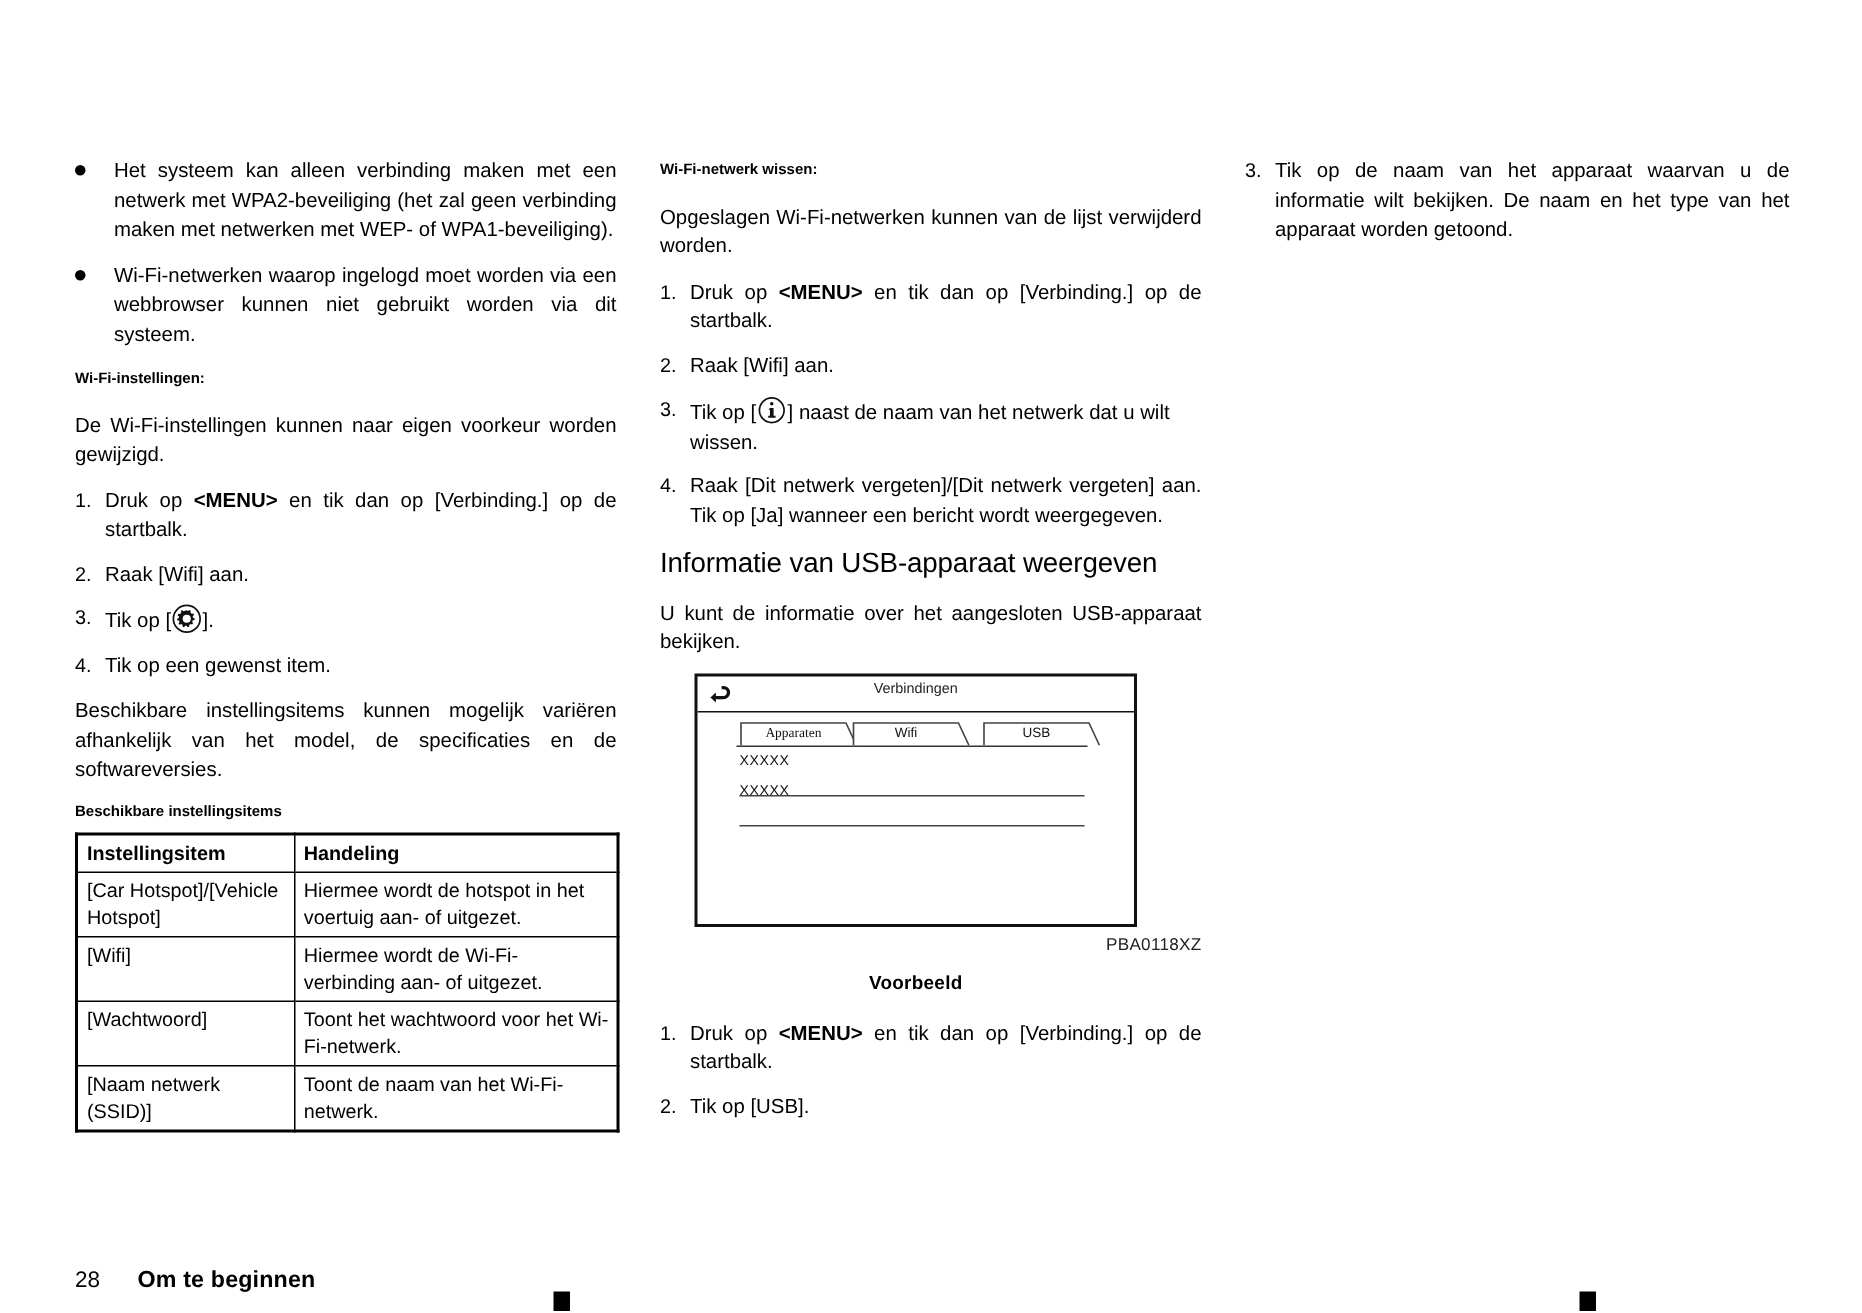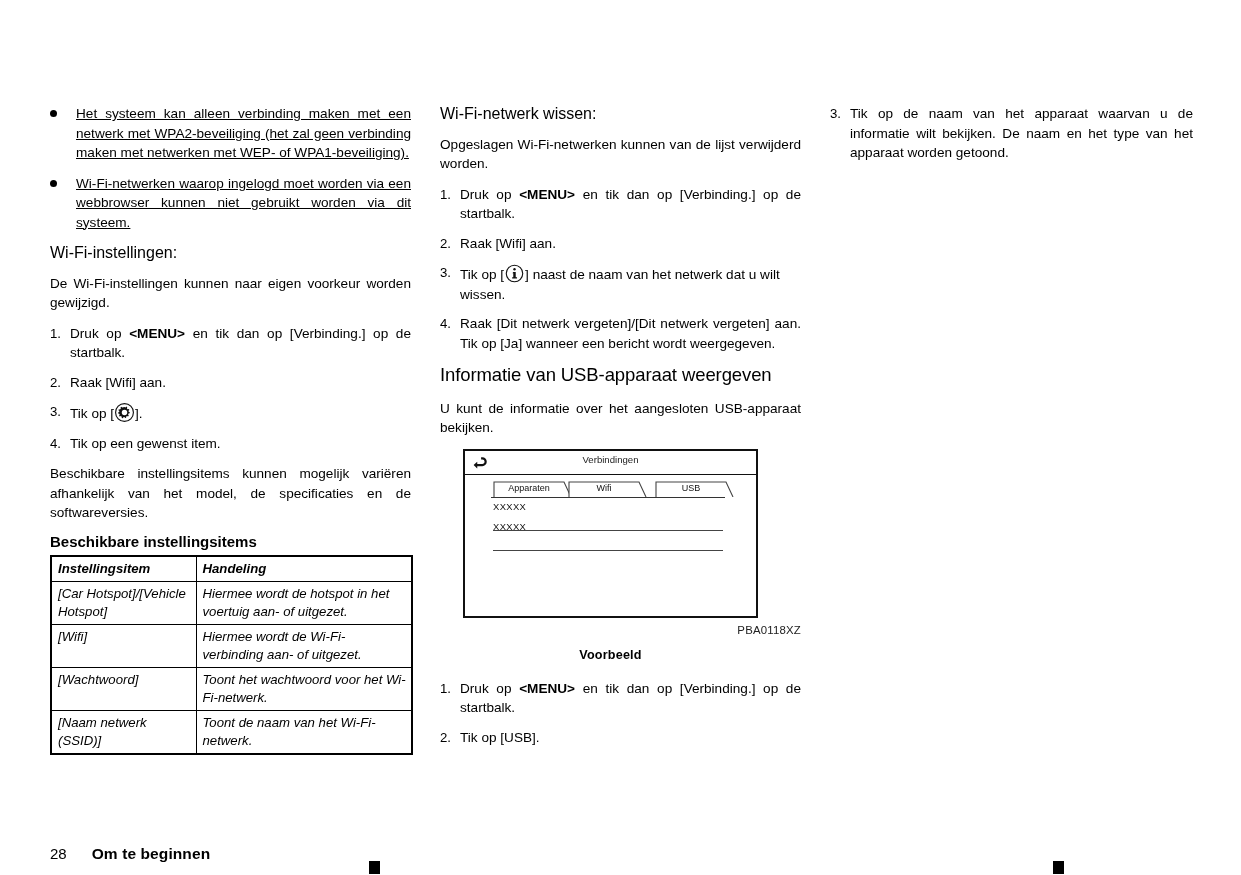--- a/index.html
+++ b/index.html
@@ -27,36 +27,36 @@
 
   
   .para {
     font-size: 13.6px;
     line-height: 19.5px;
     text-align: justify;
     margin: 0 0 11px 0;
   }
 
   .bold-lead {
-    font-weight: normal;
-    font-size: 16px;
+    font-weight: bold;
+    font-size: 10px;
     line-height: 19.5px;
     margin: 0 0 11px 0;
   }
 
   .h2 {
     font-size: 18.5px;
     line-height: 21.5px;
     font-weight: normal;
     margin: 0 0 13px 0;
     letter-spacing: -0.1px;
   }
 
   
-  .bullets { margin: 0 0 11px 0; text-decoration: underline; }
+  .bullets { margin: 0 0 11px 0; }
   .bullet-row {
     position: relative;
     padding-left: 26px;
     font-size: 13.6px;
     line-height: 19.5px;
     text-align: justify;
     margin-bottom: 11px;
   }
   .bullet-row:last-child { margin-bottom: 0; }
   .bullet-dot {
@@ -96,30 +96,29 @@
     vertical-align: -5px;
     width: 21px;
     height: 21px;
     position: relative;
   }
   .ico svg { display: block; width: 21px; height: 21px; }
 
   
   .tbl-title {
     font-weight: bold;
-    font-size: 15px;
+    font-size: 10px;
     line-height: 16px;
     margin: 0 0 5px 0;
   }
   table.settings {
     border-collapse: collapse;
     width: 361px;
     table-layout: fixed;
     border: 2px solid #000;
-    font-style: italic;
   }
   table.settings td, table.settings th {
     border: 1px solid #000;
     padding: 3px 5px 4px 6px;
     font-size: 13.2px;
     line-height: 17.5px;
     vertical-align: top;
     text-align: left;
   }
   table.settings th { font-weight: bold; }
@@ -361,21 +360,21 @@
         <span class="back-arrow">
           <svg viewBox="0 0 24 22">
             <path d="M13.5 6.0 H15.2 a4.6 4.6 0 0 1 0 9.2 H6.5" fill="none" stroke="#111" stroke-width="3.0" stroke-linecap="butt"></path>
             <path d="M8.2 10.5 L3.2 15.2 L8.2 19.8 Z" fill="#111"></path>
           </svg>
         </span>
         <span class="screen-title">Verbindingen</span>
       </div>
 
       <div class="tabs">
-        <div class="tab" style="left:0px; width:80px;">
+        <div class="tab" style="left:0px; width:80px;font-family:Liberation Serif, serif;">
           <svg width="80" height="17" viewBox="0 0 80 17">
               <path d="M1 17 V2 H71 L78 17" fill="#fff" stroke="#444" stroke-width="1.1"></path>
             </svg>
           <span>Apparaten</span>
         </div>
         <div class="tab" style="left:75px; width:80px;">
           <svg width="80" height="17" viewBox="0 0 80 17">
               <path d="M1 17 V2 H71 L78 17" fill="#fff" stroke="#444" stroke-width="1.1"></path>
             </svg>
           <span>Wifi</span>

